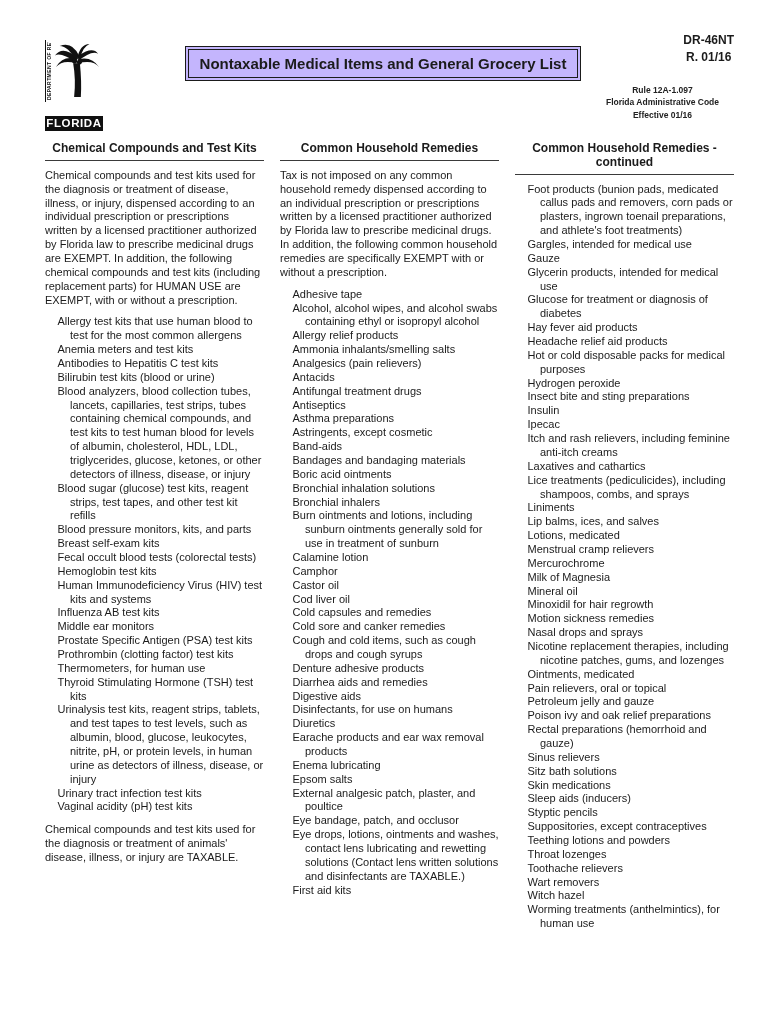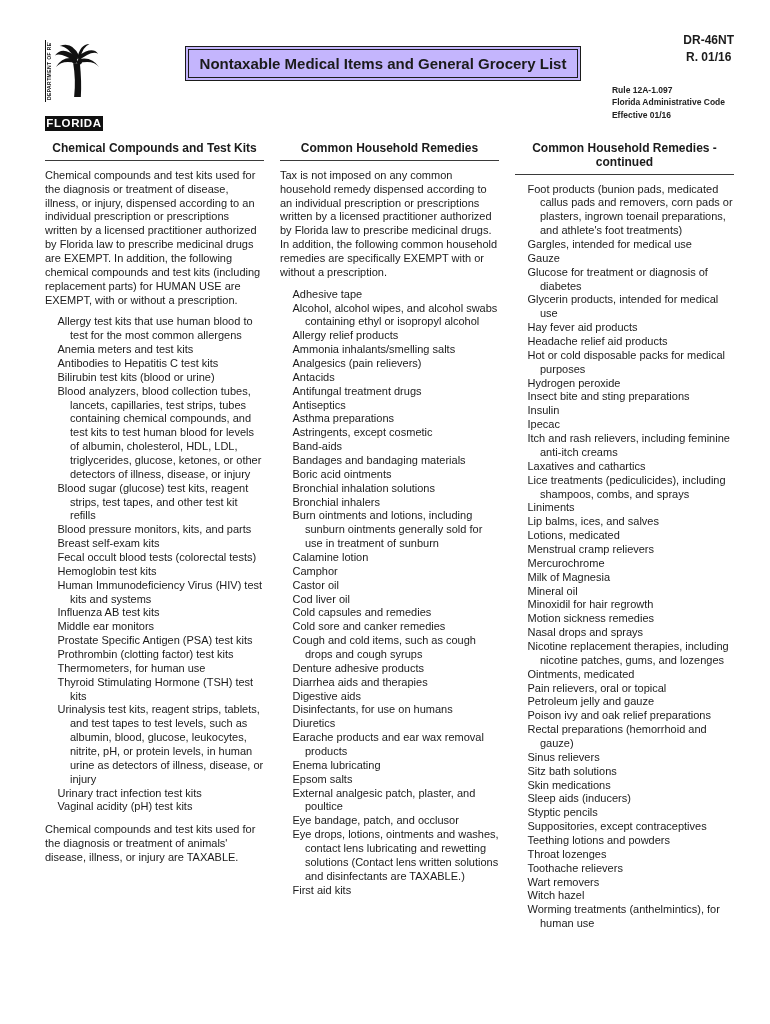--- a/index.html
+++ b/index.html
@@ -43,22 +43,22 @@
     padding: 5px 8px;
     font-weight: bold; font-size: 15px; text-align: center;
     white-space: nowrap;
   }
 
   .form-meta {
     position: absolute; right: 0; top: 4px;
     text-align: center; font-weight: bold; font-size: 12px; line-height: 1.4;
   }
   .rule-meta {
-    position: absolute; right: 9px; top: 56px;
-    text-align: left; font-weight: bold; font-size: 8.5px; line-height: 1.45; color: #222;
+    position: absolute; right: 15px; top: 56px;
+    text-align: center; font-weight: bold; font-size: 8.5px; line-height: 1.45; color: #222;
   }
 
   
   .columns { display: flex; gap: 16px; justify-content: flex-end; }
   .col { flex: 1 1 0; font-size: 11px; line-height: 1.26; }
   .col h2 {
     font-size: 12px; font-weight: bold; text-align: center;
     border-bottom: 1.5px solid #3a3a3a;
     padding-bottom: 4px; margin-bottom: 8px;
     line-height: 1.15;
@@ -163,42 +163,42 @@
           <div class="item">Bronchial inhalers</div>
           <div class="item">Burn ointments and lotions, including sunburn ointments generally sold for use in treatment of sunburn</div>
           <div class="item">Calamine lotion</div>
           <div class="item">Camphor</div>
           <div class="item">Castor oil</div>
           <div class="item">Cod liver oil</div>
           <div class="item">Cold capsules and remedies</div>
           <div class="item">Cold sore and canker remedies</div>
           <div class="item">Cough and cold items, such as cough drops and cough syrups</div>
           <div class="item">Denture adhesive products</div>
-          <div class="item">Diarrhea aids and therapies</div>
+          <div class="item">Diarrhea aids and remedies</div>
           <div class="item">Digestive aids</div>
           <div class="item">Disinfectants, for use on humans</div>
           <div class="item">Diuretics</div>
           <div class="item">Earache products and ear wax removal products</div>
           <div class="item">Enema lubricating</div>
           <div class="item">Epsom salts</div>
           <div class="item">External analgesic patch, plaster, and poultice</div>
           <div class="item">Eye bandage, patch, and occlusor</div>
           <div class="item">Eye drops, lotions, ointments and washes, contact lens lubricating and rewetting solutions (Contact lens written solutions and disinfectants are TAXABLE.)</div>
           <div class="item">First aid kits</div>
         </div>
     </section>
 
     <section class="col">
       <h2>Common Household Remedies - continued</h2>
       <div class="items">
           <div class="item">Foot products (bunion pads, medicated callus pads and removers, corn pads or plasters, ingrown toenail preparations, and athlete's foot treatments)</div>
           <div class="item">Gargles, intended for medical use</div>
           <div class="item">Gauze</div>
+          <div class="item">Glycerin products, intended for medical use</div>
           <div class="item">Glucose for treatment or diagnosis of diabetes</div>
-          <div class="item">Glycerin products, intended for medical use</div>
           <div class="item">Hay fever aid products</div>
           <div class="item">Headache relief aid products</div>
           <div class="item">Hot or cold disposable packs for medical purposes</div>
           <div class="item">Hydrogen peroxide</div>
           <div class="item">Insect bite and sting preparations</div>
           <div class="item">Insulin</div>
           <div class="item">Ipecac</div>
           <div class="item">Itch and rash relievers, including feminine anti-itch creams</div>
           <div class="item">Laxatives and cathartics</div>
           <div class="item">Lice treatments (pediculicides), including shampoos, combs, and sprays</div>

